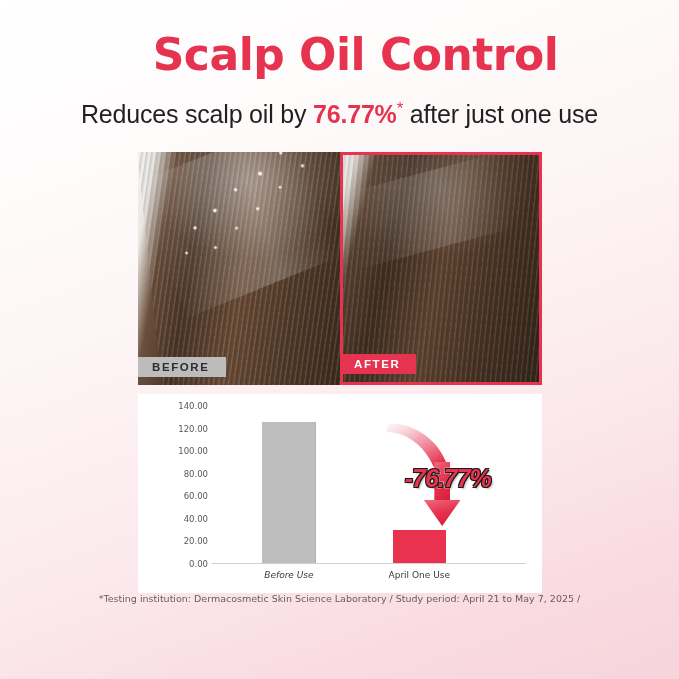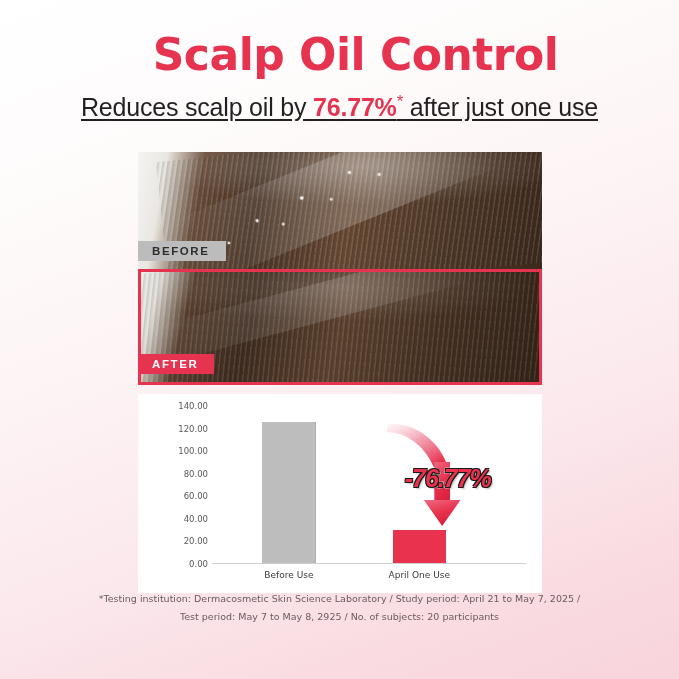--- a/index.html
+++ b/index.html
@@ -32,26 +32,25 @@
     font-family: "DejaVu Sans", sans-serif;
     font-size: 44px;
     font-weight: bold;
     letter-spacing: -0.5px;
     color: #e53350;
     line-height: 1.05;
     padding-left: 32px;
   }
 
   .subtitle {
-    margin-top: 14px;
+    margin-top: 21px;
     font-size: 25px;
     color: #231f20;
     letter-spacing: -0.2px;
     white-space: nowrap;
-    text-decoration: underline;
   }
 
   .subtitle .hl {
     color: #e53350;
     font-weight: bold;
   }
 
   .subtitle .star {
     color: #e53350;
     font-size: 17px;
@@ -59,21 +58,20 @@
   }
 
   
   .photos {
     position: absolute;
     left: 138px;
     top: 152px;
     width: 404px;
     height: 233px;
     display: flex;
-    flex-direction: column;
   }
 
   .photo {
     position: relative;
     overflow: hidden;
     flex: 1 1 50%;
   }
 
   .photo-before {
     background:
@@ -254,21 +252,21 @@
 
   .x-label {
     position: absolute;
     transform: translateX(-50%);
     font-size: 9px;
     color: #3a3a3a;
     font-family: "DejaVu Sans", sans-serif;
     white-space: nowrap;
   }
 
-  .x-label.a { left: 24.5%; }
+  .x-label.a { left: 24.5%; font-style: italic; }
   .x-label.b { left: 66%; }
 
   
   .arrow-wrap {
     position: absolute;
     left: 54%;
     top: 14px;
     width: 40%;
     height: 130px;
     pointer-events: none;
@@ -381,14 +379,13 @@
     <div class="x-labels">
       <div class="x-label a">Before Use</div>
       <div class="x-label b">April One Use</div>
     </div>
 
   </div>
 </div>
 
 <div class="footnote">
   <div>*Testing institution: Dermacosmetic Skin Science Laboratory / Study period: April 21 to May 7, 2025 /</div>
-  <div>Test period: May 7 to May 8, 2925 / No. of subjects: 20 participants</div>
 </div>
 
 </body></html>

